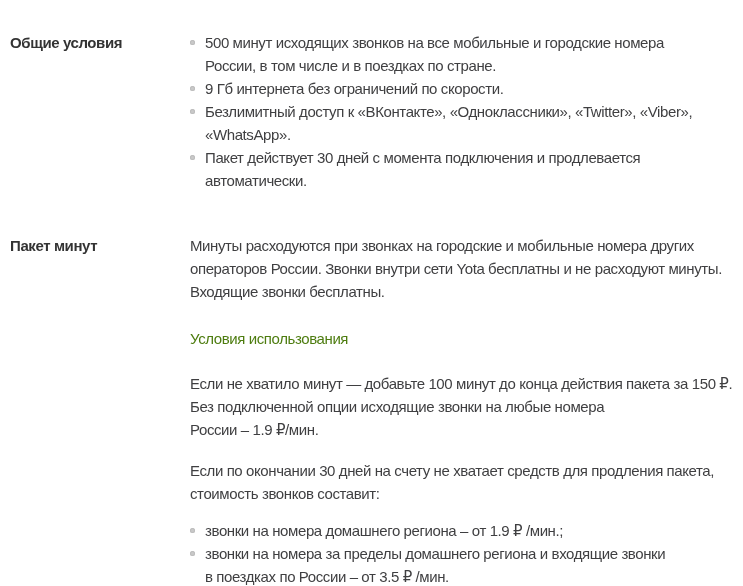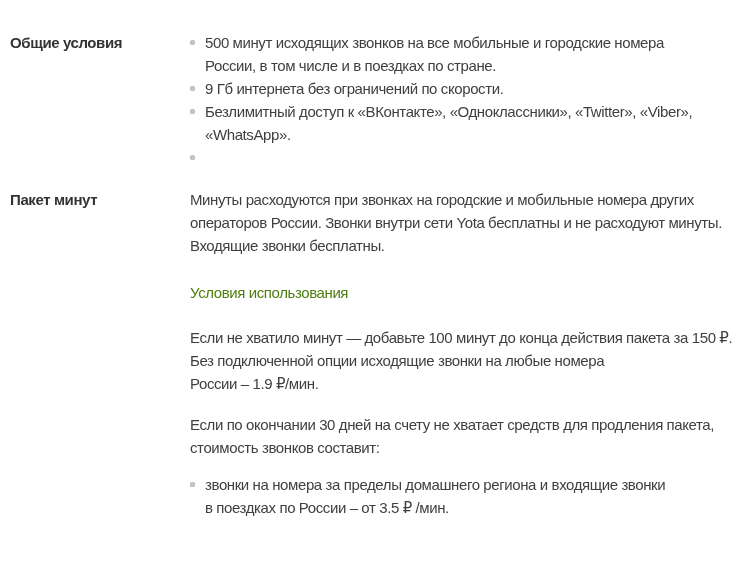--- a/index.html
+++ b/index.html
@@ -96,20 +96,22 @@
           <span class="bullet-dot"></span>
           <span class="li-text">9 Гб интернета без ограничений по скорости.</span>
         </li>
         <li>
           <span class="bullet-dot"></span>
           <span class="li-text">Безлимитный доступ к «ВКонтакте», «Одноклассники», «Twitter», «Viber»,
 «WhatsApp».</span>
         </li>
         <li>
           <span class="bullet-dot"></span>
+          <span class="li-text">Пакет действует 30 дней с момента подключения и продлевается
+автоматически.</span>
         </li>
       </ul>
     </div>
   </div>
 
   <div class="section">
     <div class="section-label">Пакет минут</div>
     <div class="section-content">
 
       <p class="p">Минуты расходуются при звонках на городские и мобильные номера других
@@ -121,20 +123,21 @@
       <p class="p mid">Если не хватило минут — добавьте 100 минут до конца действия пакета за 150 ₽.
 Без подключенной опции исходящие звонки на любые номера
 России – 1.9 ₽/мин.</p>
 
       <p class="p tight">Если по окончании 30 дней на счету не хватает средств для продления пакета,
 стоимость звонков составит:</p>
 
       <ul class="bullets">
         <li>
           <span class="bullet-dot"></span>
+          <span class="li-text">звонки на номера домашнего региона – от 1.9 ₽ /мин.;</span>
         </li>
         <li>
           <span class="bullet-dot"></span>
           <span class="li-text">звонки на номера за пределы домашнего региона и входящие звонки
 в поездках по России – от 3.5 ₽ /мин.</span>
         </li>
       </ul>
 
     </div>
   </div>

